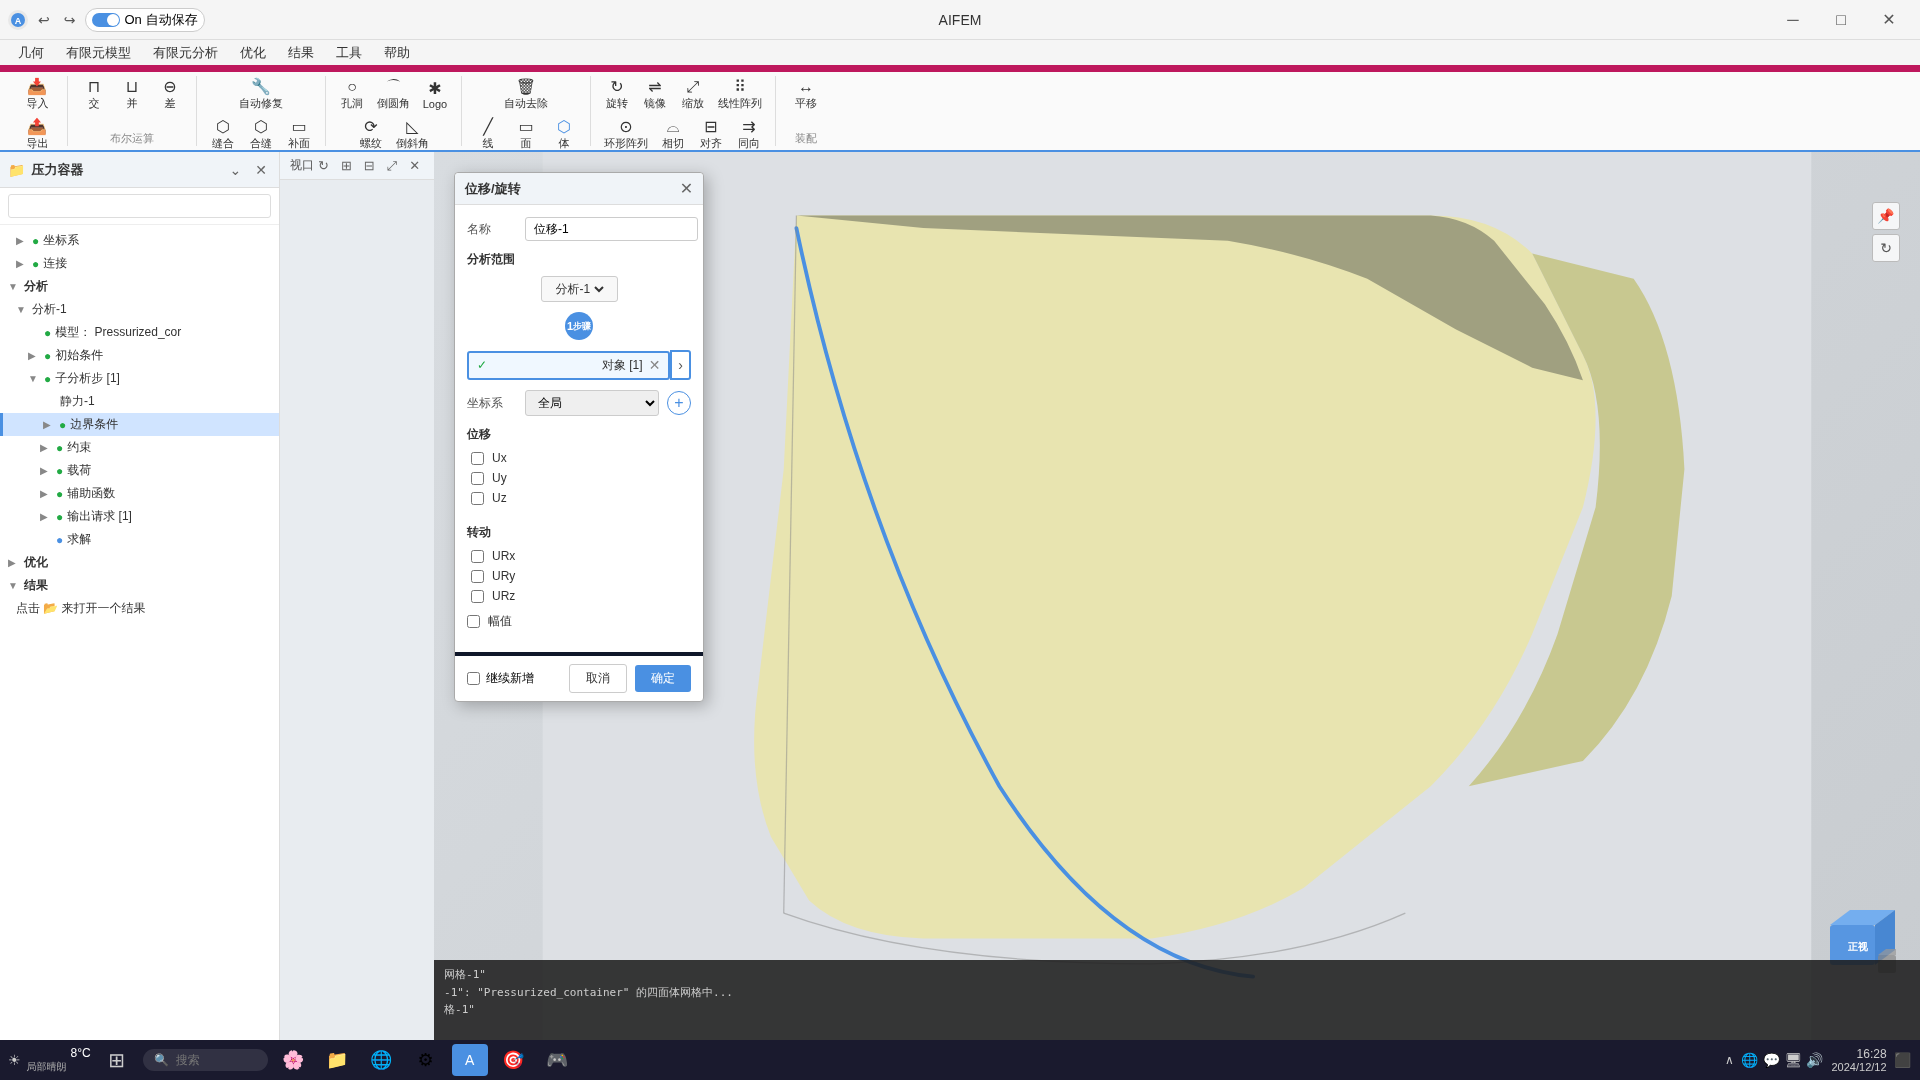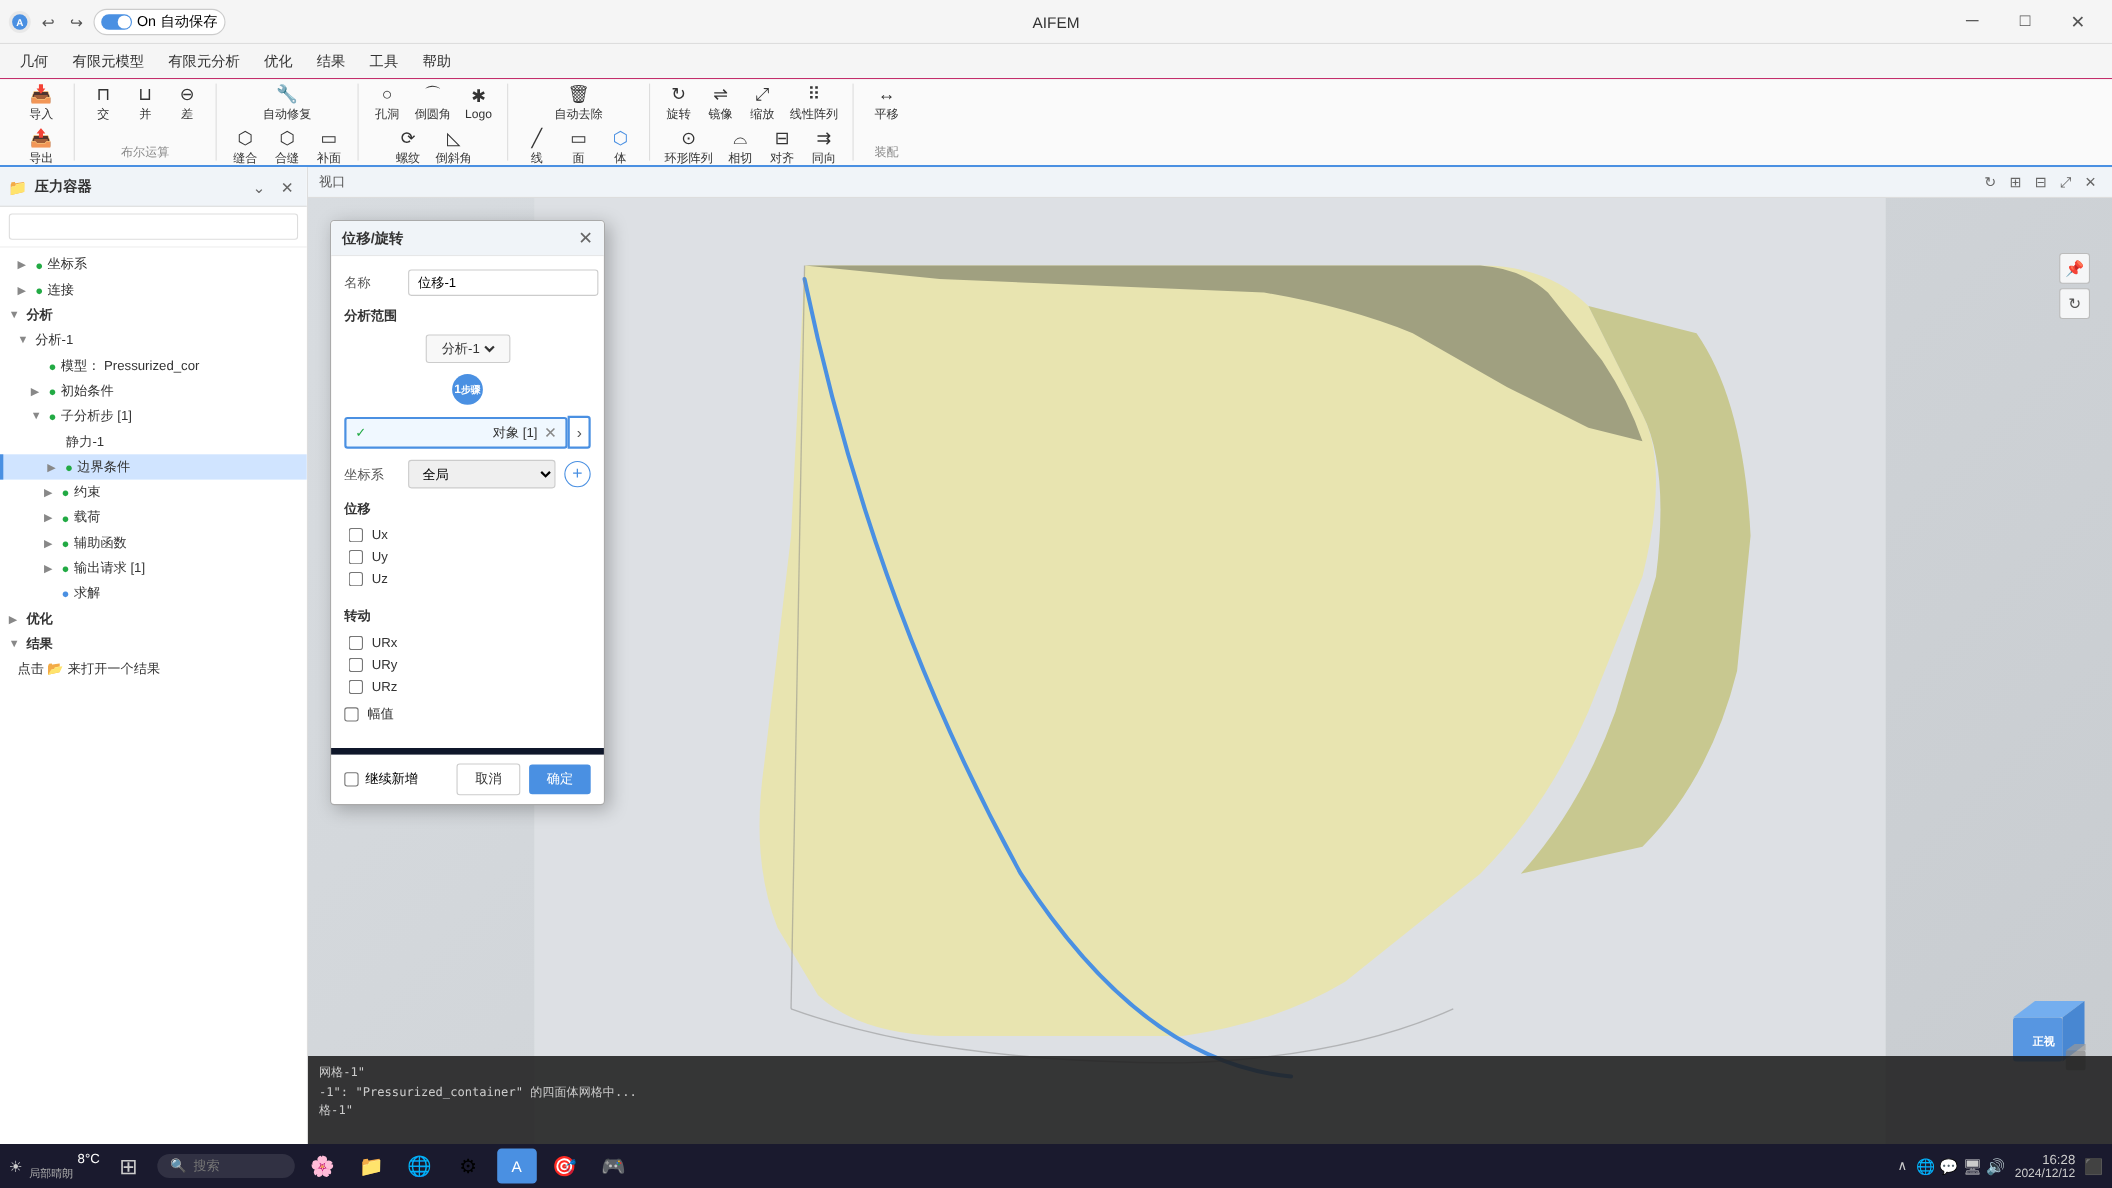--- a/index.html
+++ b/index.html
@@ -27,21 +27,21 @@
     .title-bar-right { margin-left: auto; display: flex; align-items: center; gap: 2px; }
     .win-btn { width: 46px; height: 32px; border: none; background: none; cursor: pointer; font-size: 16px; color: #555; display: flex; align-items: center; justify-content: center; }
 
     
     .menu-bar {
       height: 32px;
       background: #f5f5f5;
       display: flex;
       align-items: center;
       padding: 0 8px;
-      border-bottom: 1px solid #be185d;
+      border-bottom: 7px solid #be185d;
       gap: 2px;
     }
     .menu-item { padding: 4px 10px; cursor: pointer; border-radius: 3px; color: #333; font-size: 13px; }
 
     
     .toolbar {
       height: 80px;
       background: #fafafa;
       border-bottom: 2px solid #4a90e2;
       display: flex;
@@ -105,21 +105,21 @@
     .tree-icon.green { color: #22aa44; }
     .tree-icon.blue { color: #4a90e2; }
     .tree-indent-1 { padding-left: 16px; }
     .tree-indent-2 { padding-left: 28px; }
     .tree-indent-3 { padding-left: 40px; }
 
     
     .content-area {
       flex: 1;
       display: flex;
-      flex-direction: column;
+      flex-direction: row;
       position: relative;
       background: #e8ecf0;
     }
 
     
     .viewport-header {
       height: 28px;
       background: #f0f4f8;
       display: flex;
       align-items: center;
@@ -231,21 +231,21 @@
     .coord-add { width: 24px; height: 24px; border-radius: 50%; border: 1px solid #4a90e2; background: none; cursor: pointer; color: #4a90e2; font-size: 16px; display: flex; align-items: center; justify-content: center; }
     .displacement-section { margin-bottom: 10px; }
     .checkbox-row { display: flex; align-items: center; gap: 8px; margin-bottom: 6px; padding-left: 4px; }
     .checkbox-row input[type=checkbox] { width: 13px; height: 13px; }
     .checkbox-label { font-size: 12px; color: #333; }
     .rotation-section { margin-bottom: 10px; margin-top: 19px; }
     .amplitude-row { display: flex; align-items: center; gap: 8px; margin-bottom: 10px; }
     .dialog-footer {
       display: flex; align-items: center; justify-content: flex-end;
       padding: 8px 12px;
-      border-top: 6px solid #0f172a;
+      border-top: 4px solid #0f172a;
       gap: 8px;
     }
     .btn-cancel { padding: 5px 16px; border: 1px solid #ccc; border-radius: 3px; background: #fff; cursor: pointer; font-size: 12px; color: #333; }
     .btn-ok { padding: 5px 16px; border: none; border-radius: 3px; background: #4a90e2; cursor: pointer; font-size: 12px; color: #fff; }
     .continue-row { display: flex; align-items: center; gap: 6px; margin-right: auto; }
     .step-badge {
       width: 28px; height: 28px; background: #4a90e2; border-radius: 50%;
       display: flex; align-items: center; justify-content: center;
       color: #fff; font-size: 11px; font-weight: bold;
       cursor: pointer;

